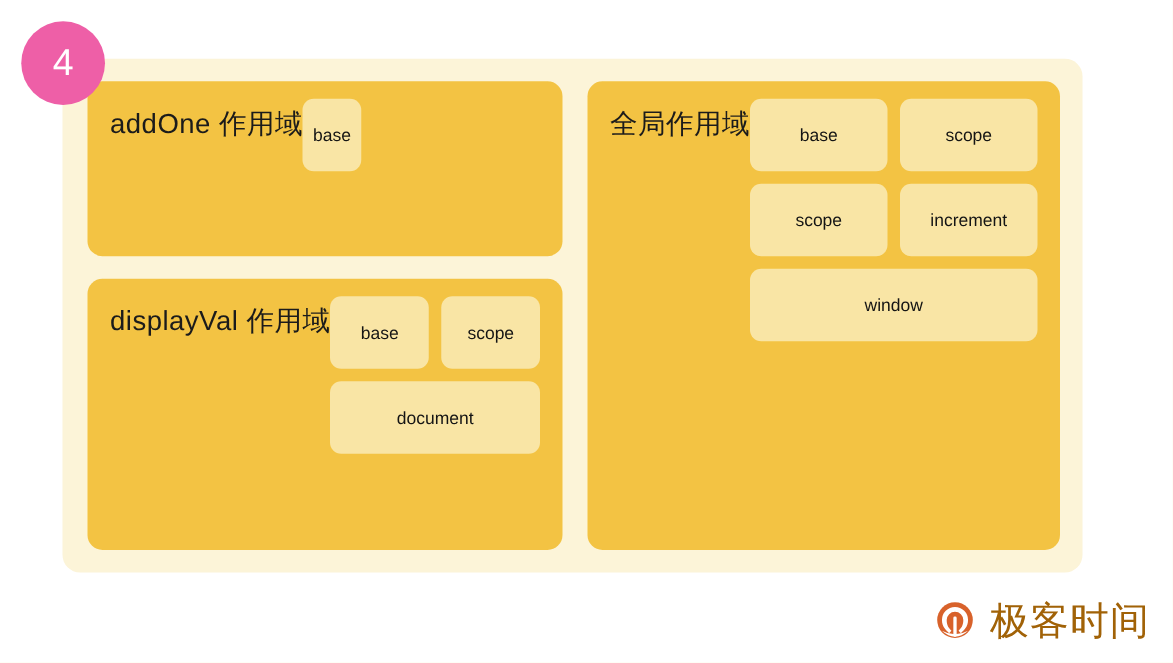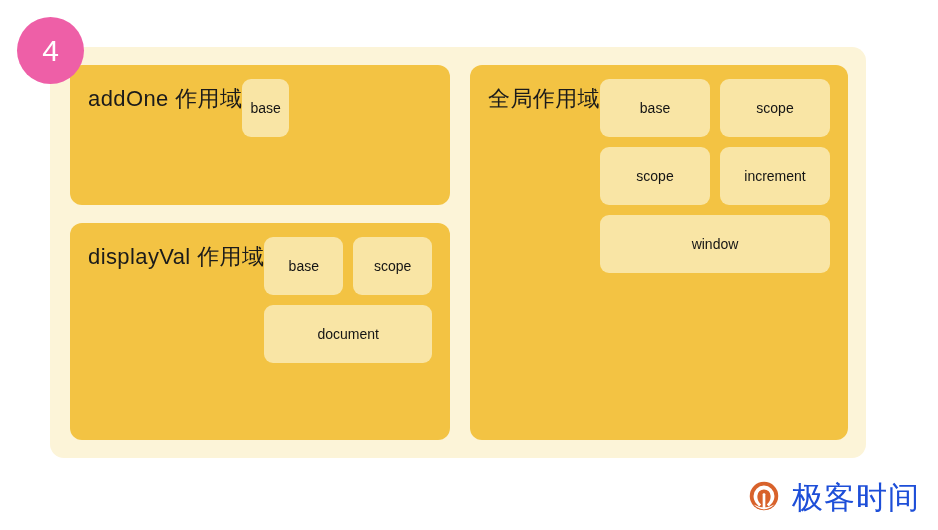--- a/index.html
+++ b/index.html
@@ -122,21 +122,21 @@
     align-items: center;
     gap: 9px;
   }
   #watermark .mark {
     width: 38px;
     height: 38px;
     flex: none;
   }
   #watermark .wordmark {
     font-size: 31px;
-    color: #1d4ed8;
+    color: #a16207;
     letter-spacing: 1px;
     line-height: 1;
     font-family: "DejaVu Sans", sans-serif;
   }
 </style>
 </head>
 <body>
 
 <div id="scope-diagram">
   <div class="columns">

